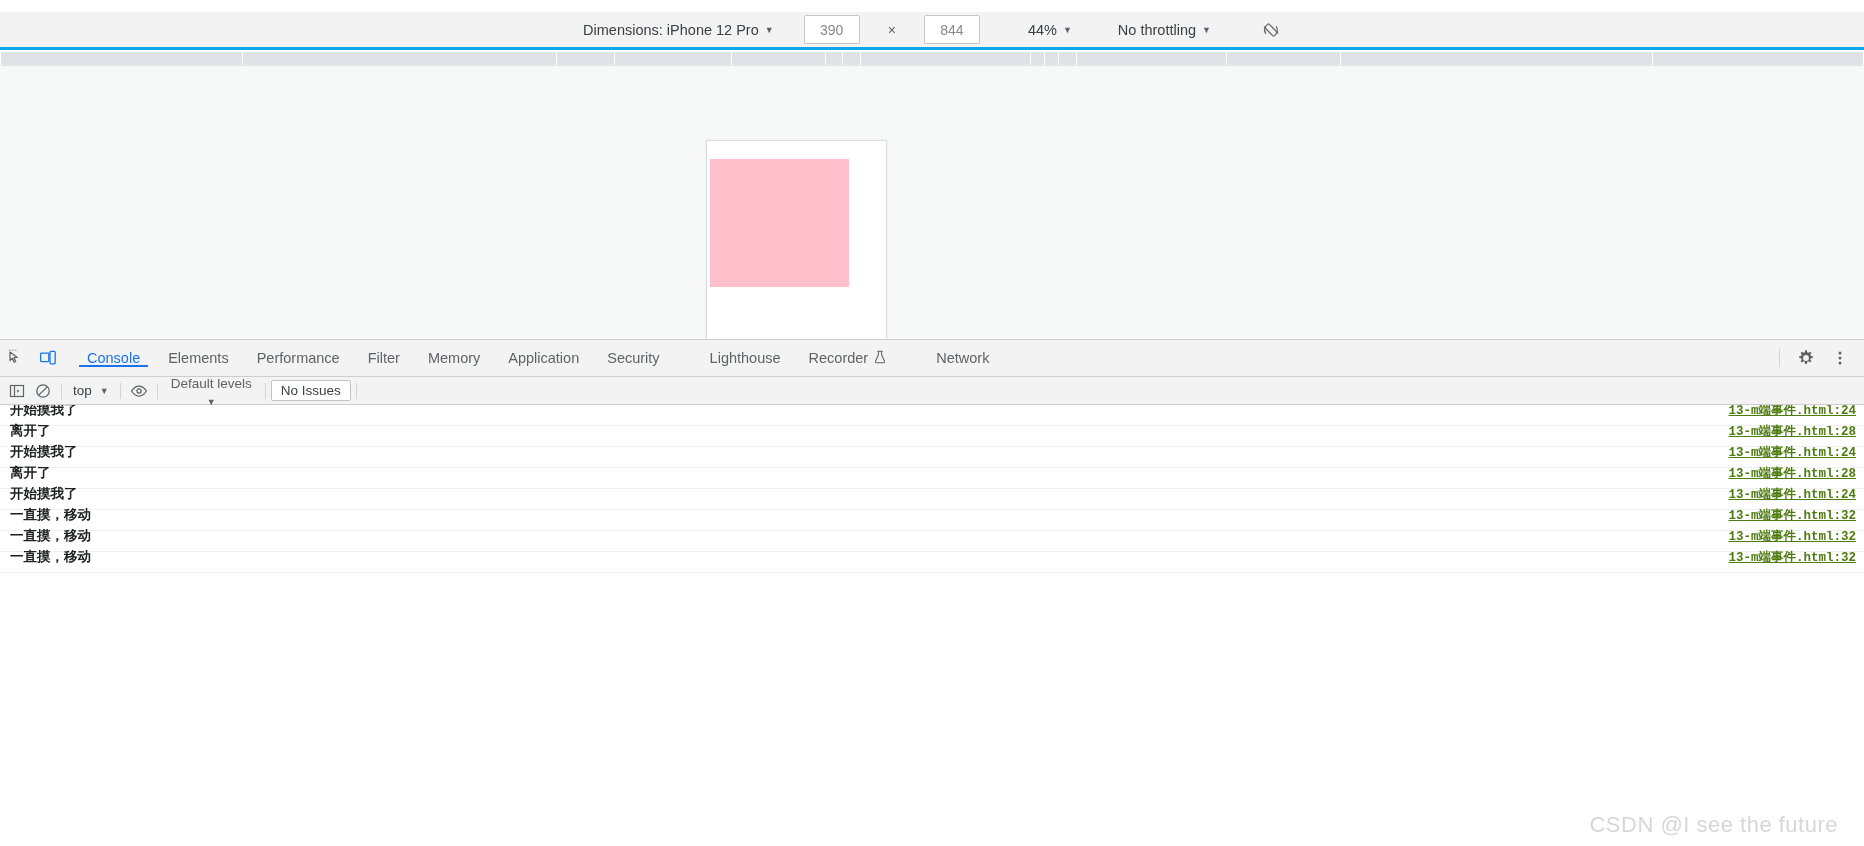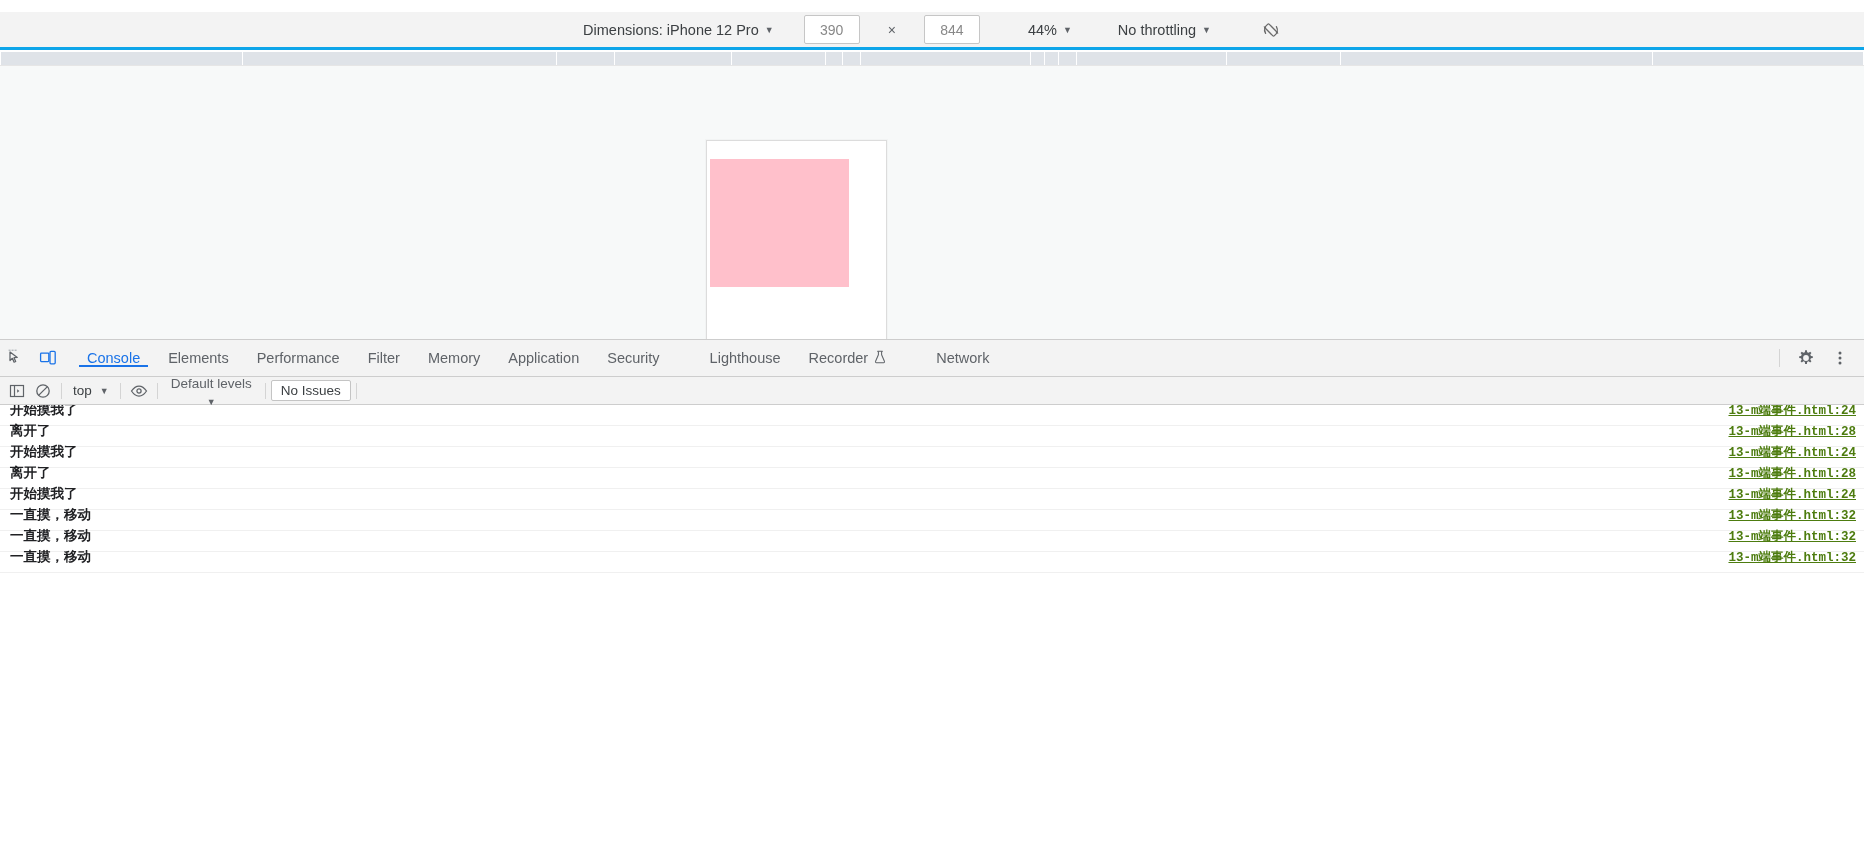--- a/index.html
+++ b/index.html
@@ -413,15 +413,16 @@
     </div>
     <div class="msg-row">
       <span class="msg-text">一直摸，移动</span>
       <span class="msg-src">13-m端事件.html:32</span>
     </div>
     <div class="msg-row">
       <span class="msg-text">一直摸，移动</span>
       <span class="msg-src">13-m端事件.html:32</span>
     </div>
 
+    <div class="watermark">CSDN @I see the future</div>
   </div>
 
 </div>
 
 </body></html>

